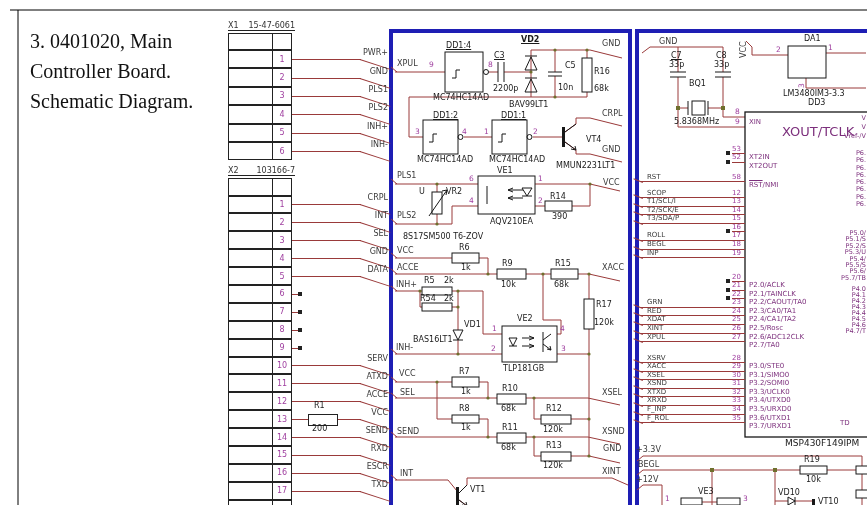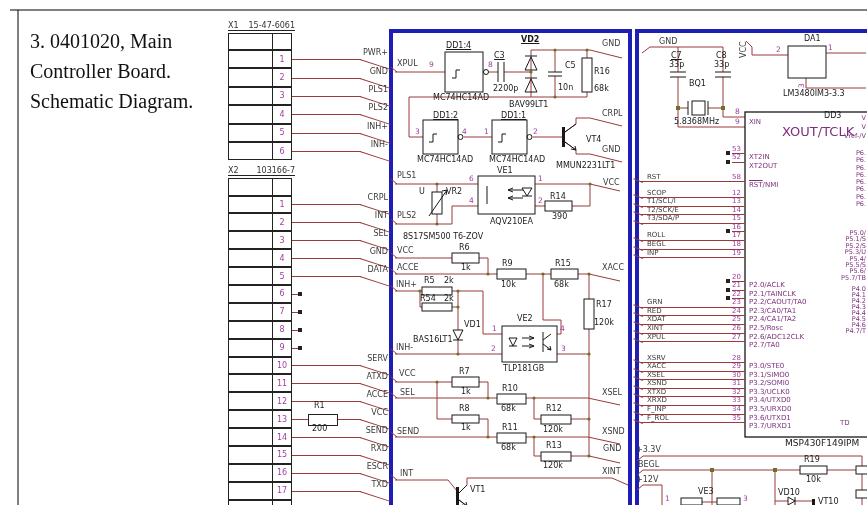--- a/index.html
+++ b/index.html
@@ -516,21 +516,21 @@
   <div class="t" style="left:716px;top:52px;">C8</div>
   <div class="t val" style="left:714px;top:61px;">33p</div>
   <div class="t" style="left:689px;top:80px;">BQ1</div>
   <div class="t val" style="left:674px;top:118px;">5.8368MHz</div>
   <div class="t net vert" style="left:740px;top:58px;">VCC</div>
   <div class="t" style="left:804px;top:35px;">DA1</div>
   <div class="t pp" style="left:776px;top:46px;">2</div>
   <div class="t pp" style="left:828px;top:44px;">1</div>
   <div class="t pp vert" style="left:798px;top:88px;">3</div>
   <div class="t" style="left:783px;top:90px;">LM3480IM3-3.3</div>
-  <div class="t" style="left:808px;top:112px;margin-left:16px;">DD3</div>
+  <div class="t" style="left:808px;top:99px;">DD3</div>
   <div class="t pp" style="left:735px;top:108px;">8</div>
   <div class="t pp" style="left:735px;top:118px;">9</div>
   <div class="t" style="left:749px;top:118px;font-size:7px;color:#7c2f7c;">XIN</div>
   <div class="t" style="left:749px;top:128px;font-size:13px;color:#7c2f7c;margin-left:33px;">XOUT/TCLK</div>
 
   <div class="mgrp" style="top:147px;">
 
   <div class="mrow stub">
       <span class="mnet"></span>
       <span class="mnum">53</span>

